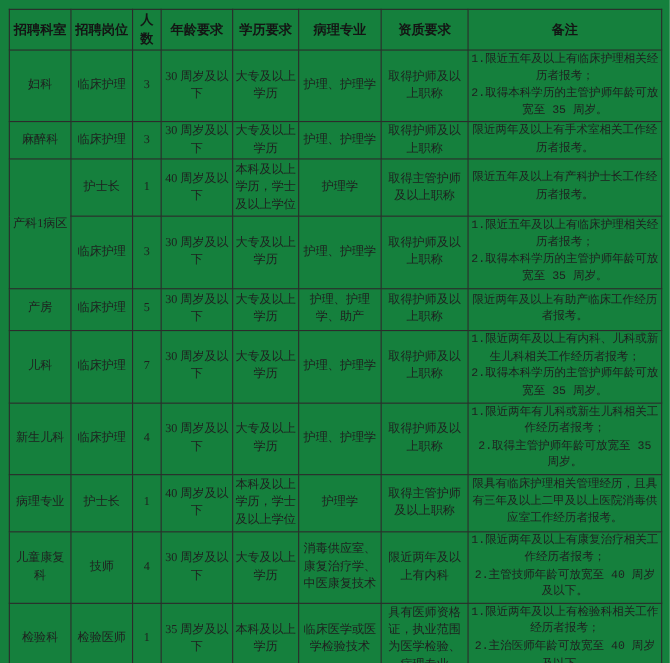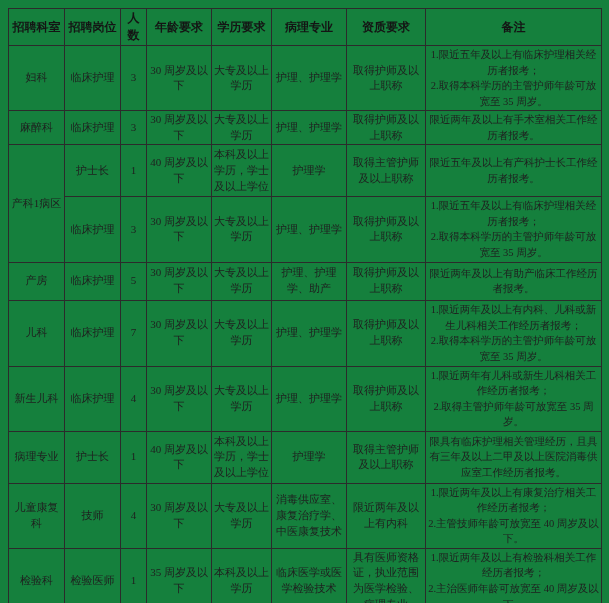--- a/index.html
+++ b/index.html
@@ -39,20 +39,21 @@
     height: 28px;
     color: #141414;
   }
   .c-edu { text-align: left; }
   .c-notes {
     text-align: left;
     white-space: pre-line;
     font-size: 10.5px;
     line-height: 1.48;
     padding: 1px 3px;
+    font-family: Liberation Mono, monospace;
   }
   tr.r0  { height: 64px; }
   tr.r1  { height: 34px; padding-left: 36px; }
   tr.r2  { height: 52px; }
   tr.r3  { height: 60px; }
   tr.r4  { height: 38px; margin-left: 28px; }
   tr.r5  { height: 66px; }
   tr.r6  { height: 50px; }
   tr.r7  { height: 52px; }
   tr.r8  { height: 64px; }

